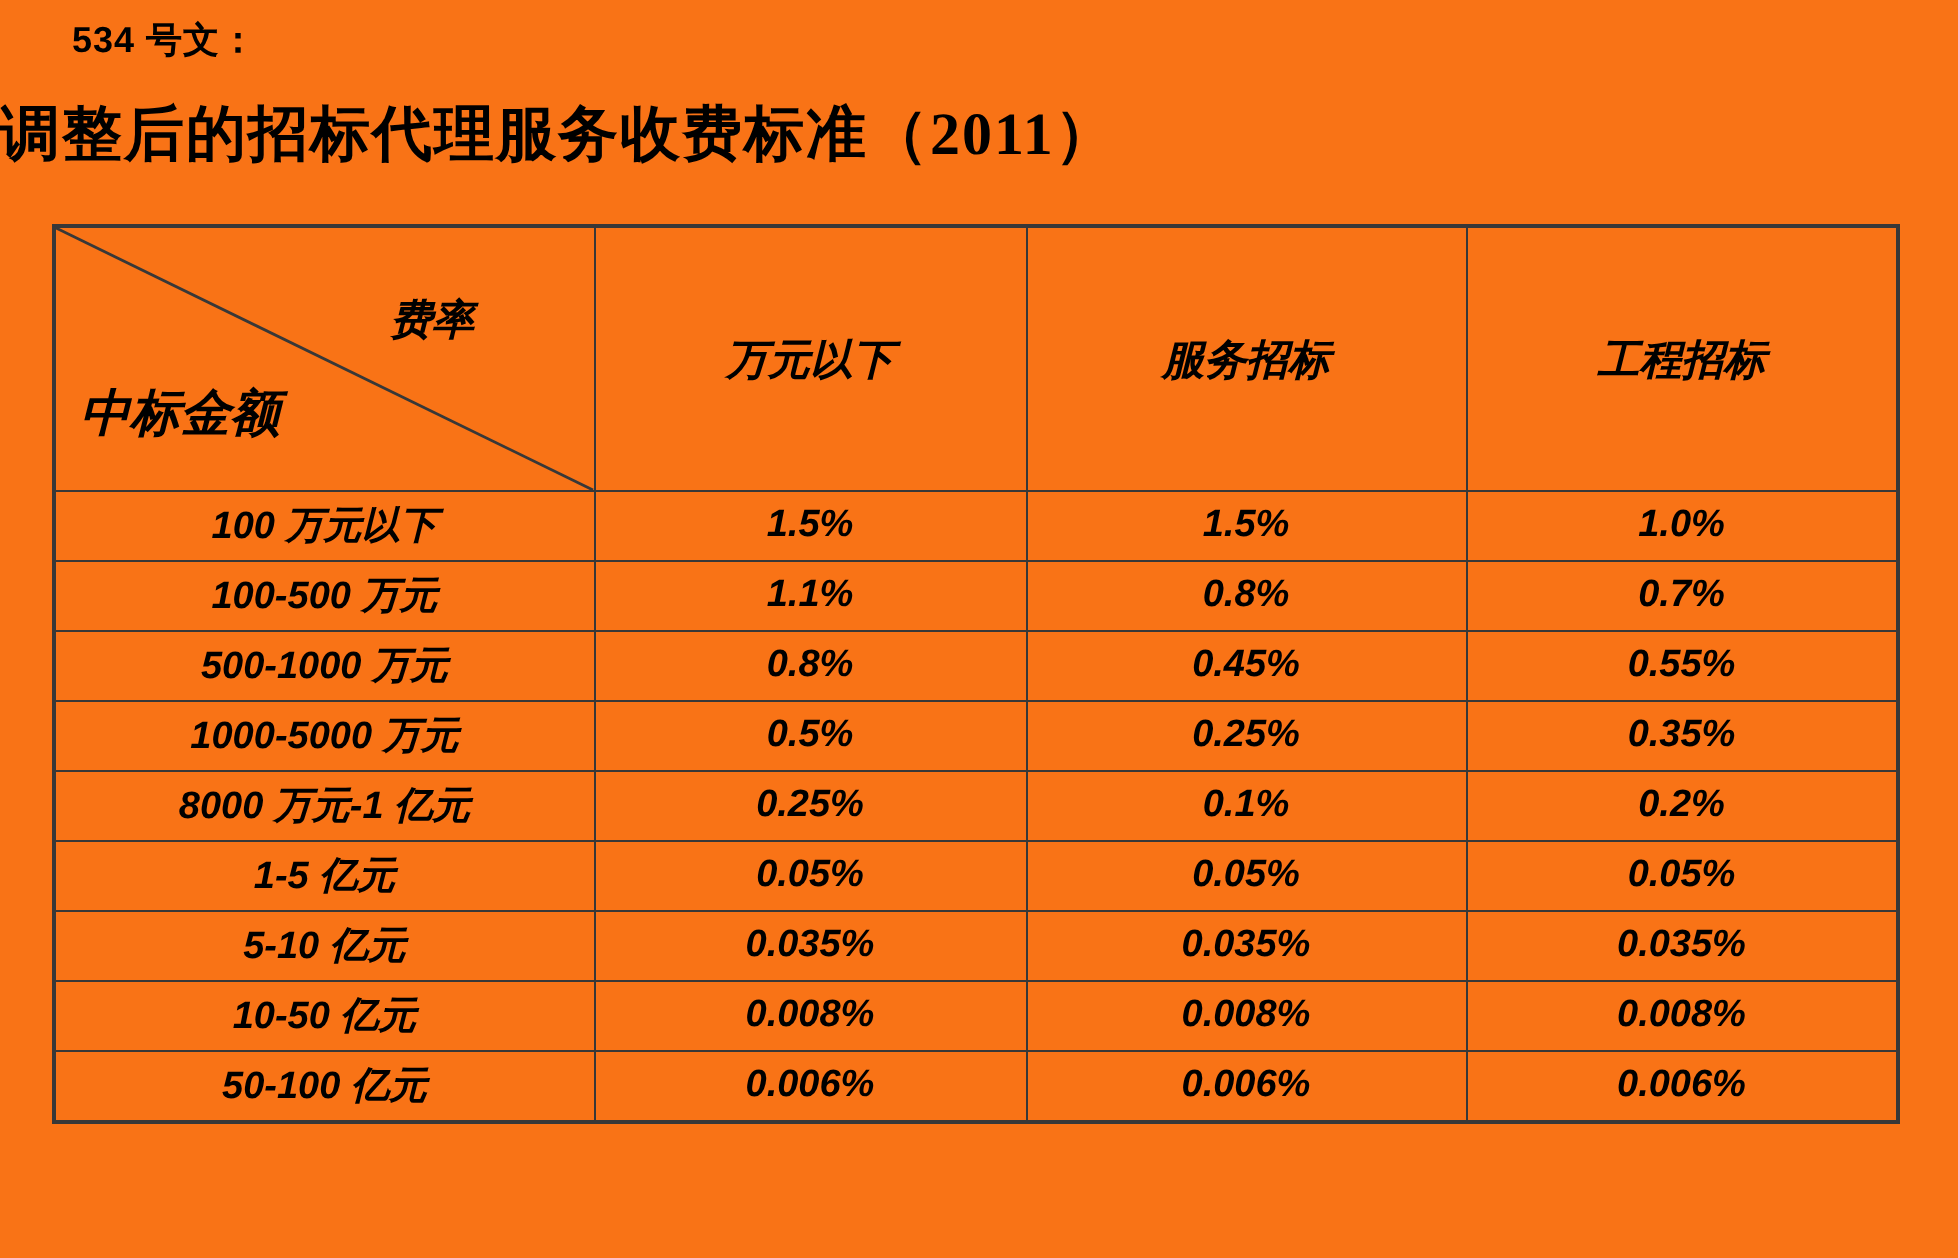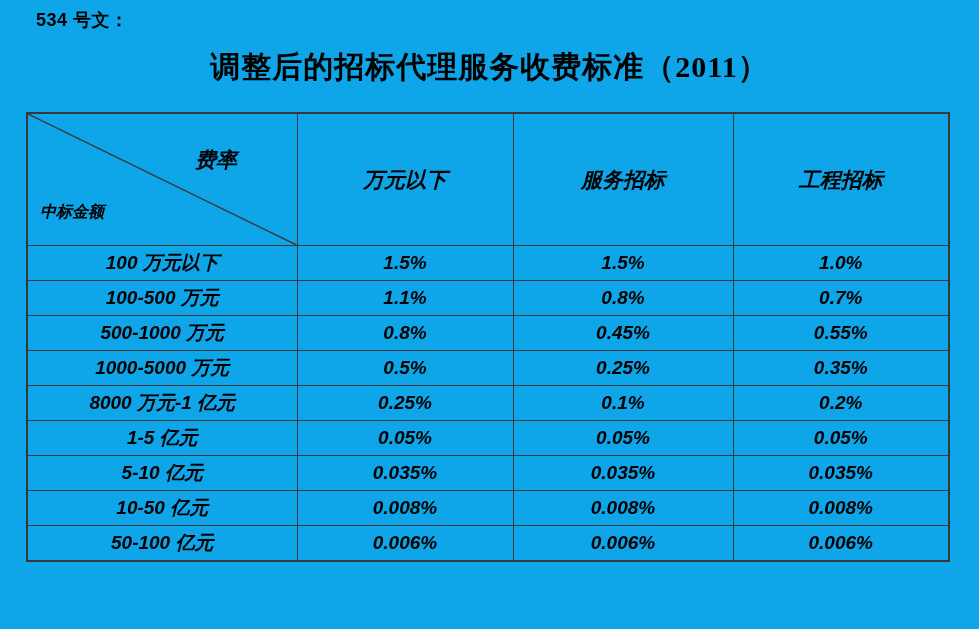--- a/index.html
+++ b/index.html
@@ -4,41 +4,41 @@
 <style>
   html, body {
     margin: 0;
     padding: 0;
     background: #ffffff;
   }
   .page {
     position: relative;
     width: 979px;
     height: 629px;
-    background: #0ea5e9;
+    background: #f97316;
     color: #000000;
     font-family: "Liberation Serif", serif;
     overflow: hidden;
   }
   .doc-label {
     position: absolute;
     left: 36px;
     top: 8px;
     font-size: 18px;
     font-weight: bold;
     font-family: "Liberation Sans", "Liberation Serif", sans-serif;
     letter-spacing: 0.5px;
   }
   .title {
     position: absolute;
     top: 47px;
     left: 0;
     width: 100%;
     margin: 0;
-    text-align: center;
+    text-align: left;
     font-size: 30px;
     font-weight: bold;
     font-family: "Liberation Serif", serif;
     letter-spacing: 1px;
     white-space: nowrap;
   }
   table.fee-table {
     position: absolute;
     left: 26px;
     top: 112px;
@@ -88,22 +88,22 @@
     position: absolute;
     left: 167px;
     top: 32px;
     font-size: 21px;
     font-weight: 600;
     white-space: nowrap;
   }
   .corner-bottom {
     position: absolute;
     left: 12px;
-    top: 88px;
-    font-size: 16px;
+    top: 76px;
+    font-size: 25px;
     font-weight: 600;
     white-space: nowrap;
   }
 </style>
 </head>
 <body>
 
 <div class="page">
 
   <div class="doc-label">534 号文：</div>

